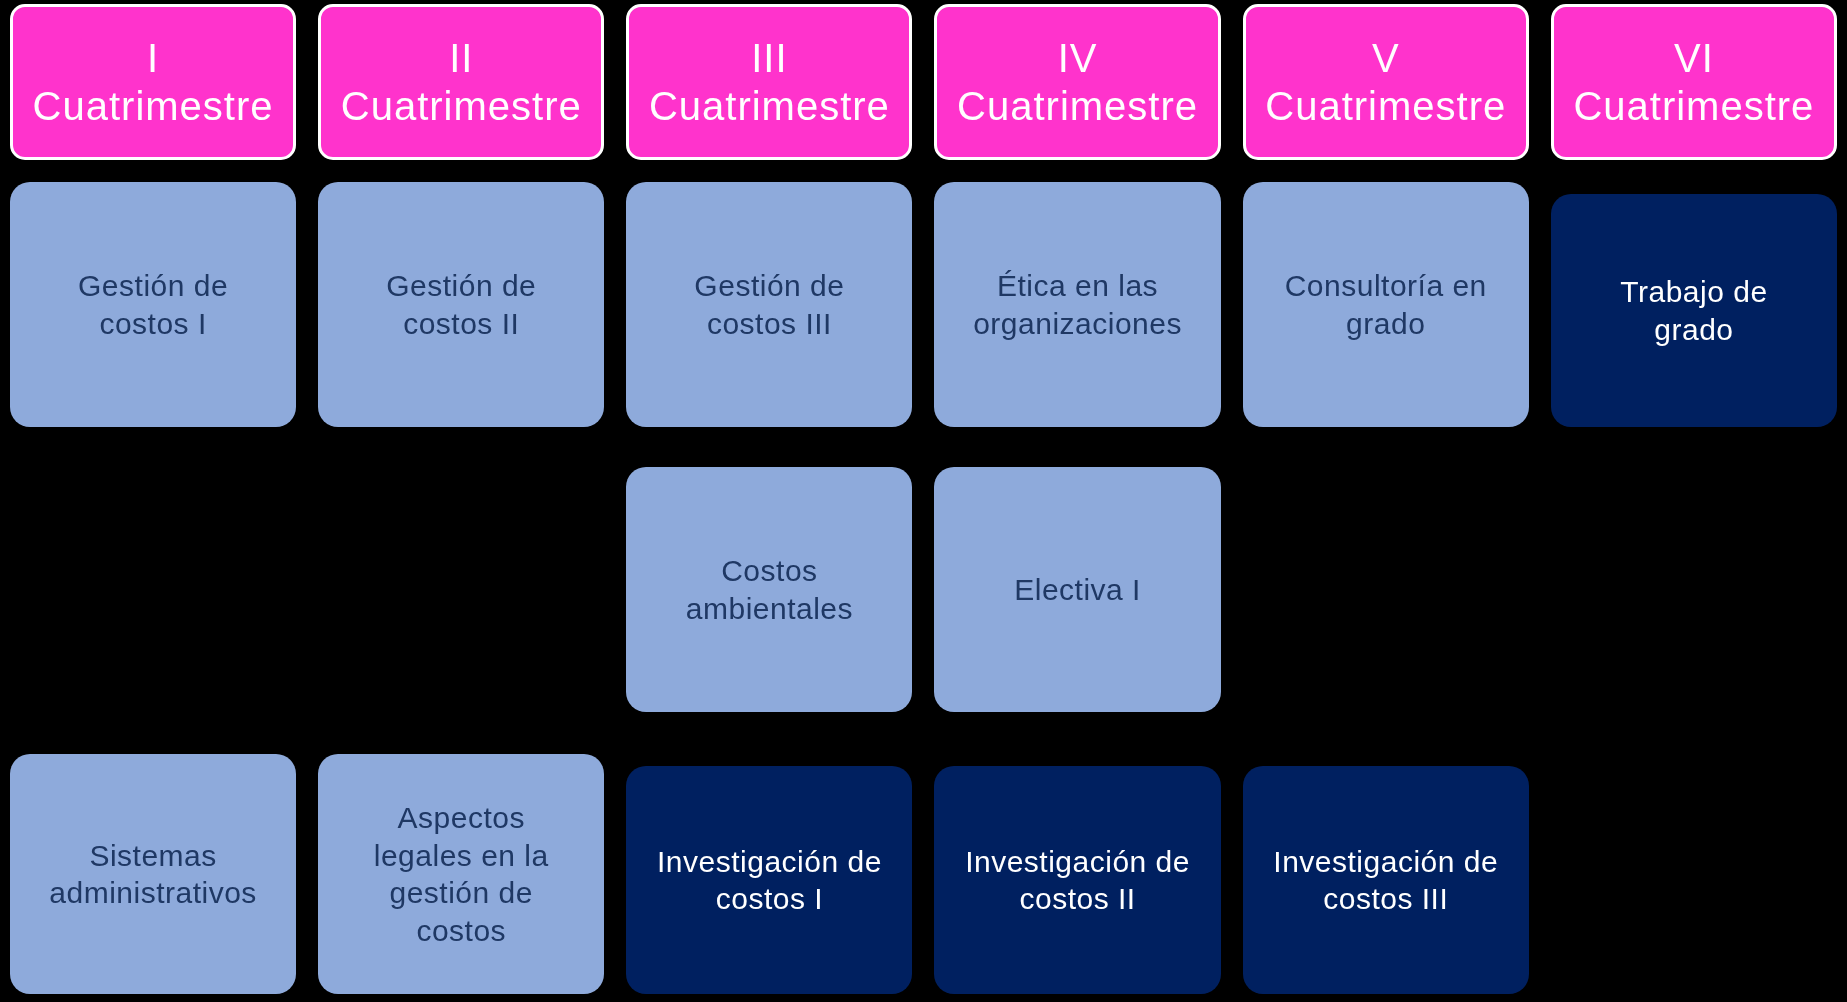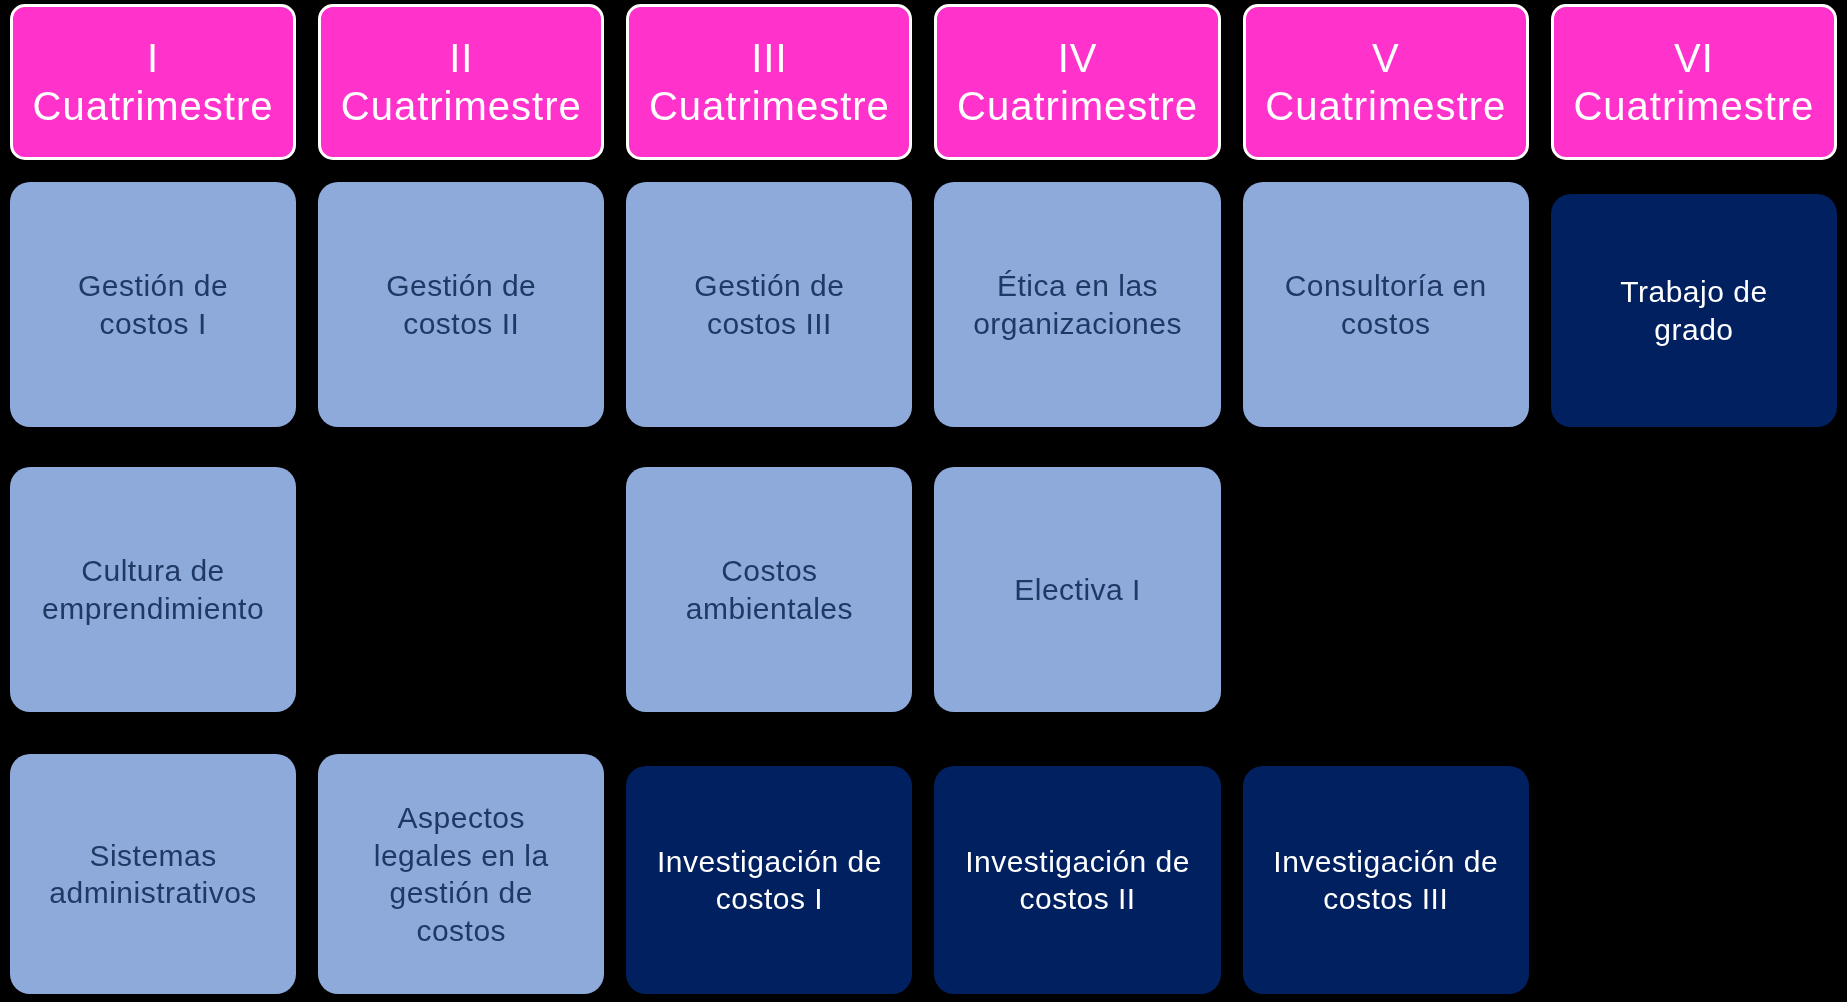--- a/index.html
+++ b/index.html
@@ -62,24 +62,20 @@
 <div class="stage">
 
   <div class="qheader c1 r0">
     <span>I</span>
     <span>Cuatrimestre</span>
   </div>
   <div class="card c1 r1">
     <span class="clabel">Gestión de
 costos I</span>
   </div>
-  <div class="card c1 r2">
-    <span class="clabel">Cultura de
-emprendimiento</span>
-  </div>
   <div class="card c1 r3">
     <span class="clabel">Sistemas
 administrativos</span>
   </div>
 
   <div class="qheader c2 r0">
     <span>II</span>
     <span>Cuatrimestre</span>
   </div>
   <div class="card c2 r1">
@@ -125,21 +121,21 @@
     <span class="clabel">Investigación de
 costos II</span>
   </div>
 
   <div class="qheader c5 r0">
     <span>V</span>
     <span>Cuatrimestre</span>
   </div>
   <div class="card c5 r1">
     <span class="clabel">Consultoría en
-costos</span>
+grado</span>
   </div>
   <div class="card navy c5 r3">
     <span class="clabel">Investigación de
 costos III</span>
   </div>
 
   <div class="qheader c6 r0">
     <span>VI</span>
     <span>Cuatrimestre</span>
   </div>

